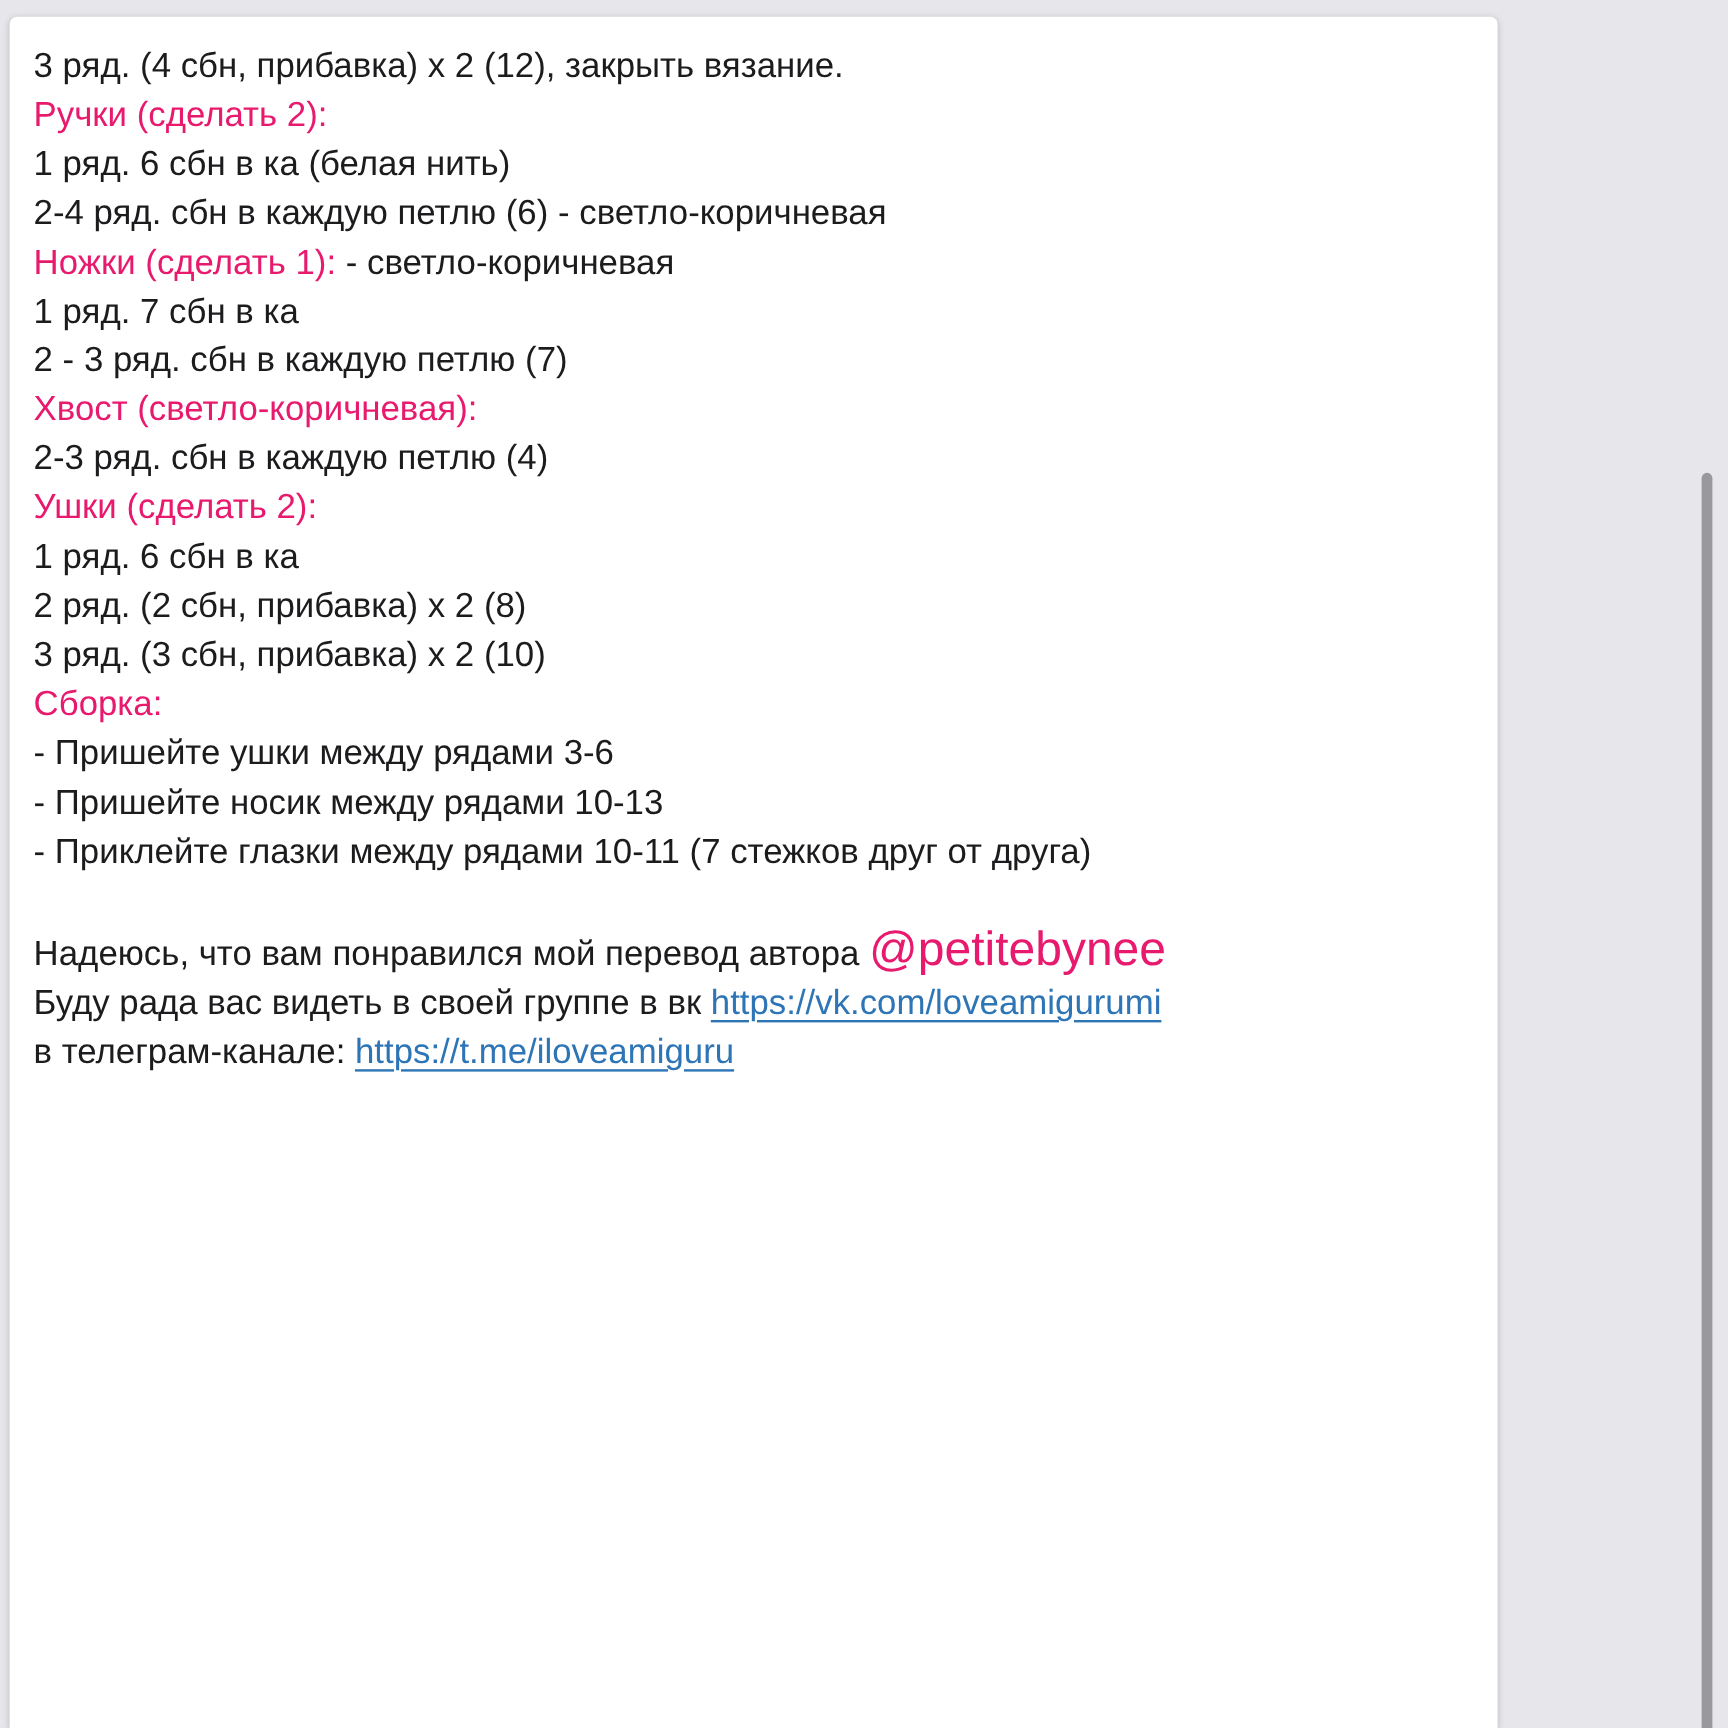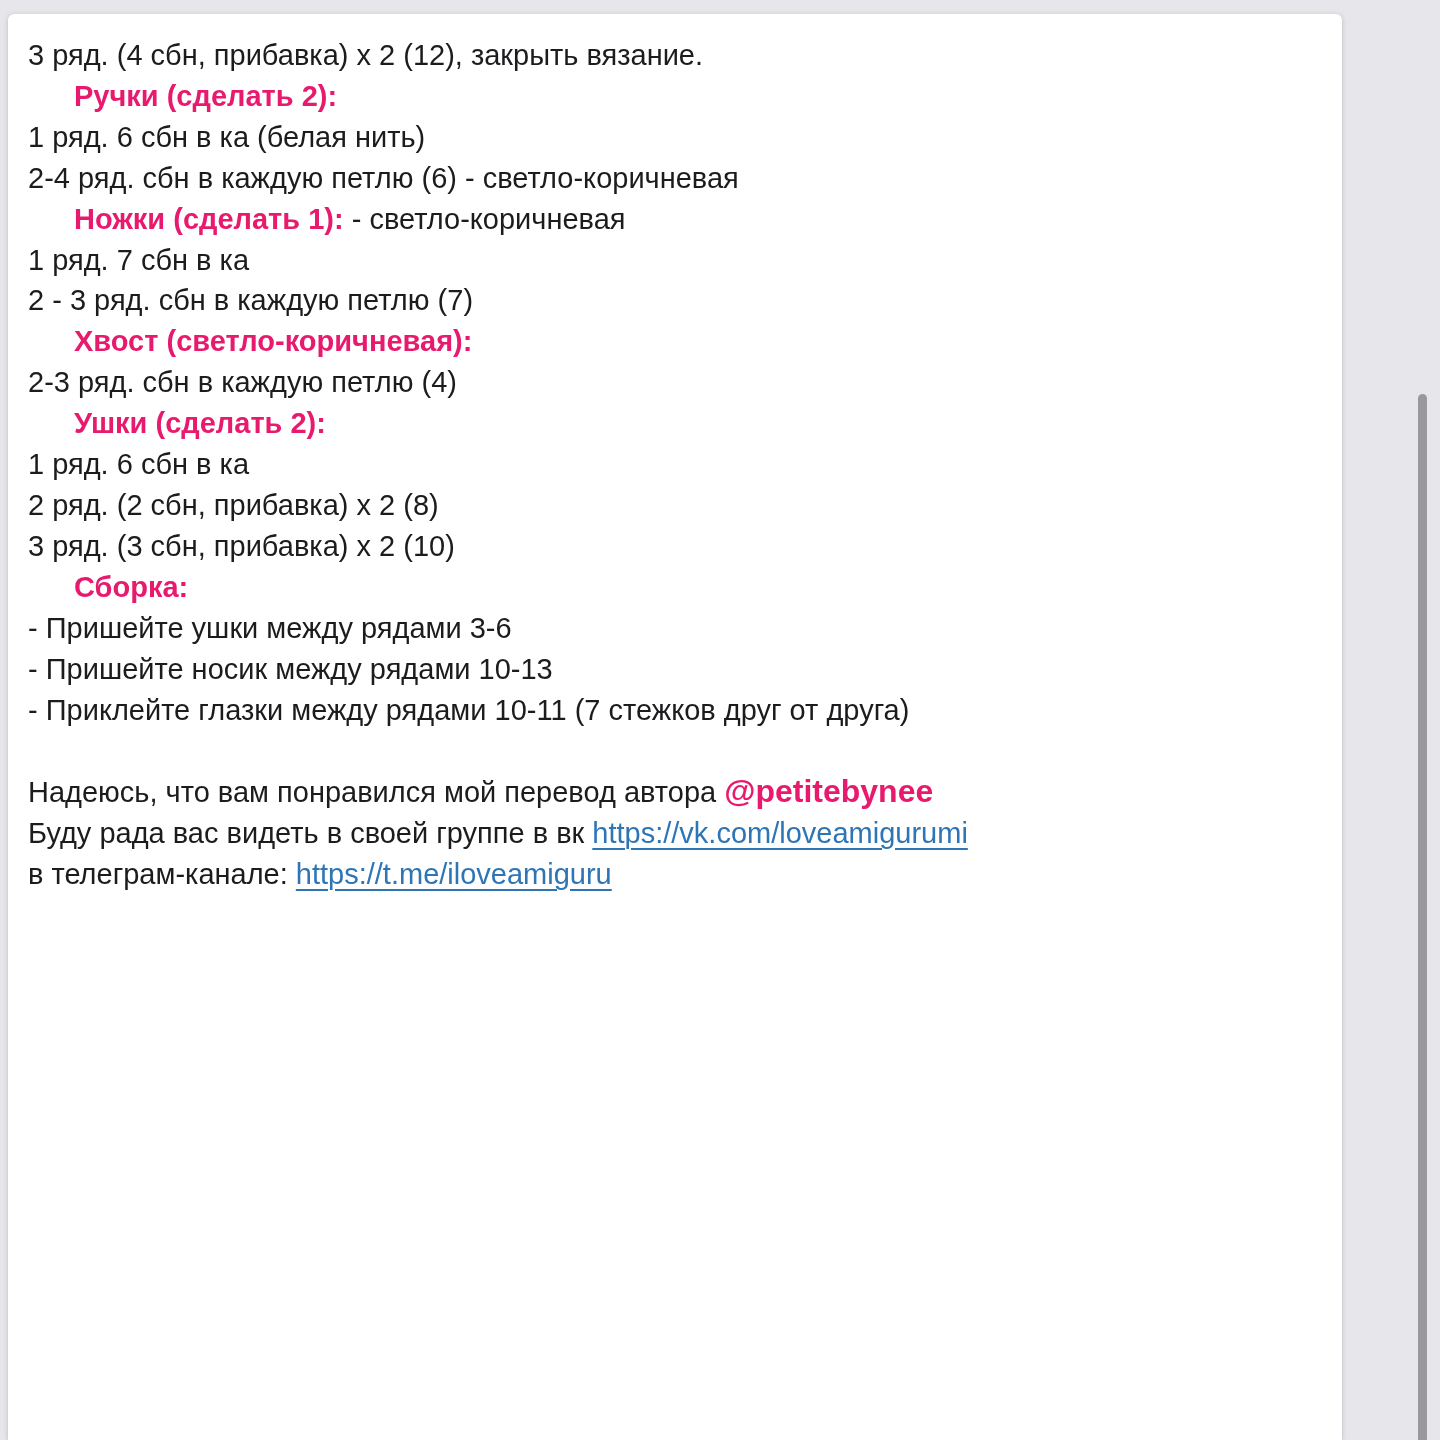--- a/index.html
+++ b/index.html
@@ -14,47 +14,46 @@
   .viewer {
     position: relative;
     width: 1440px;
     height: 1440px;
     background: var(--bg, #e7e7eb);
   }
   .paper {
     position: absolute;
     left: 8px;
     top: 14px;
-    width: 1334px;
+    width: 1240px;
     bottom: 0;
     background: var(--paper, #ffffff);
     border-radius: 6px 6px 0 0;
     box-shadow: 0 1px 5px rgba(70,70,85,0.28);
     overflow: hidden;
   }
   .content {
     padding: 21px 24px 0 20px;
     font-size: 29px;
     line-height: 40.9px;
     color: var(--text, #1c1c1e);
   }
   .para {
     margin: 0;
     white-space: nowrap;
   }
   .run-body { color: var(--text, #1c1c1e); }
   .run-head {
     color: var(--accent, #e81a6e);
-    font-weight: bold;
-    margin-left: 46px;
+    font-weight: normal;
   }
   .run-author {
     color: var(--accent, #e81a6e);
-    font-weight: bold;
-    font-size: 32px;
+    font-weight: normal;
+    font-size: 40px;
   }
   .run-link {
     color: var(--link, #2e75b6);
     text-decoration: underline;
     text-decoration-thickness: 2px;
     text-underline-offset: 5px;
     cursor: pointer;
   }
   .scrollbar-track {
     position: absolute;

